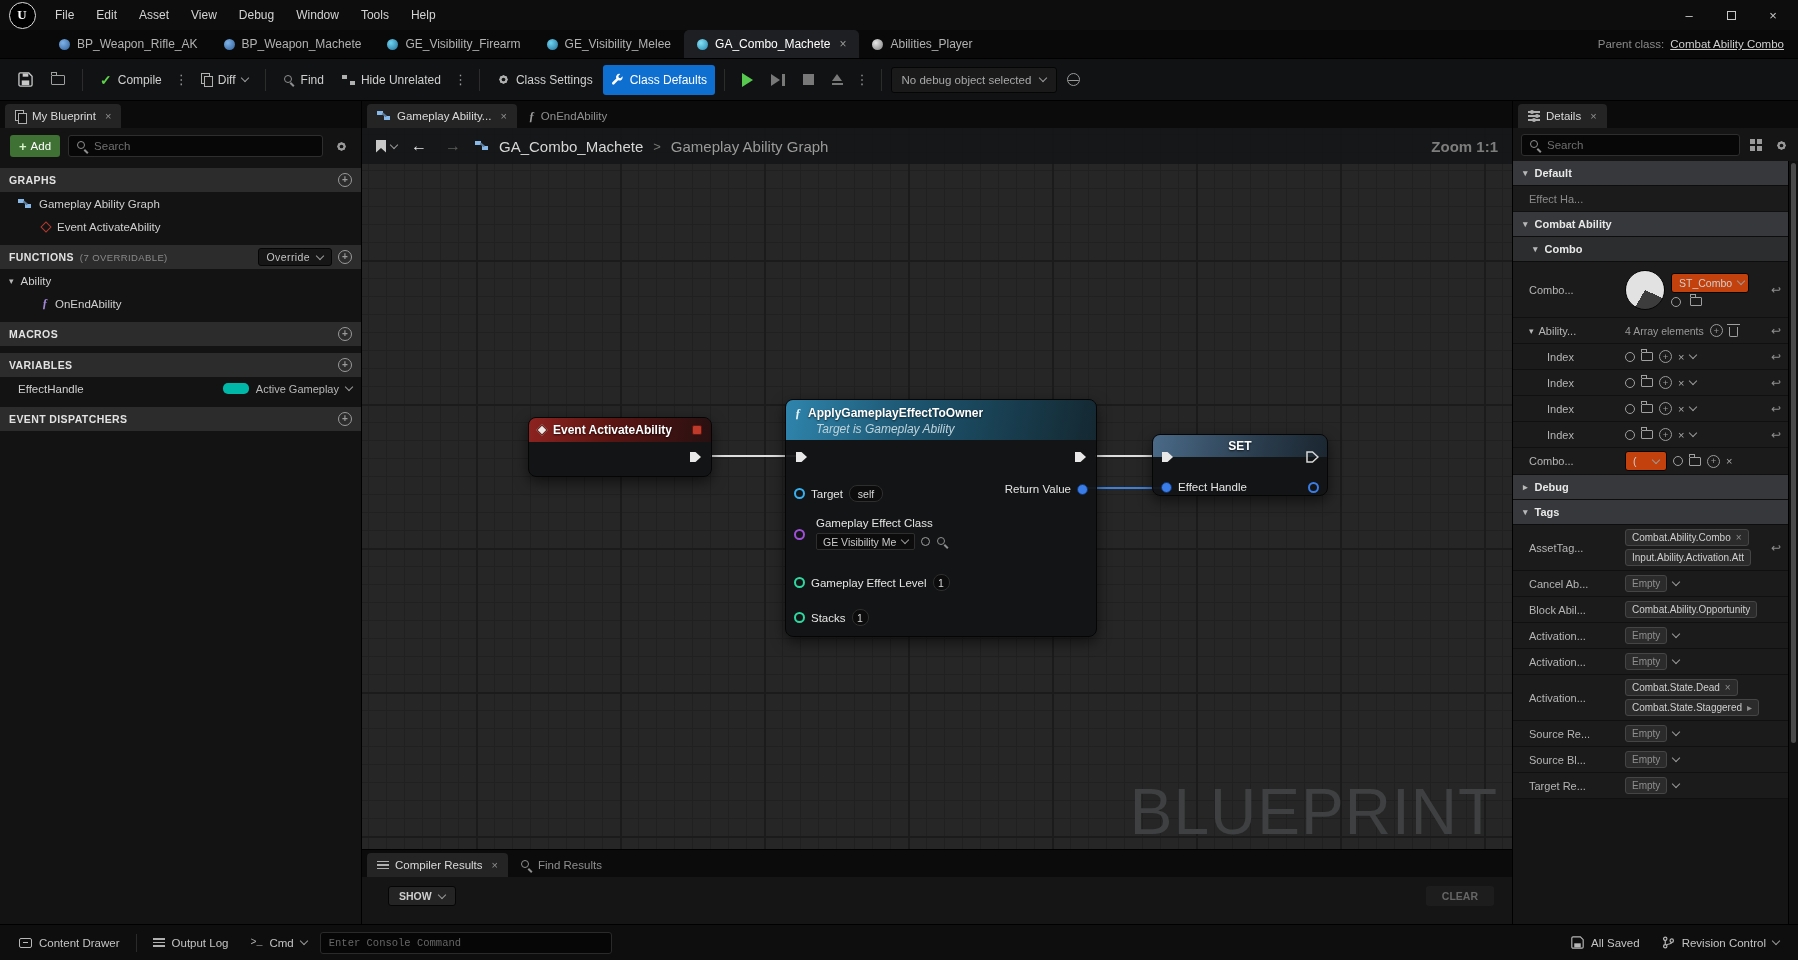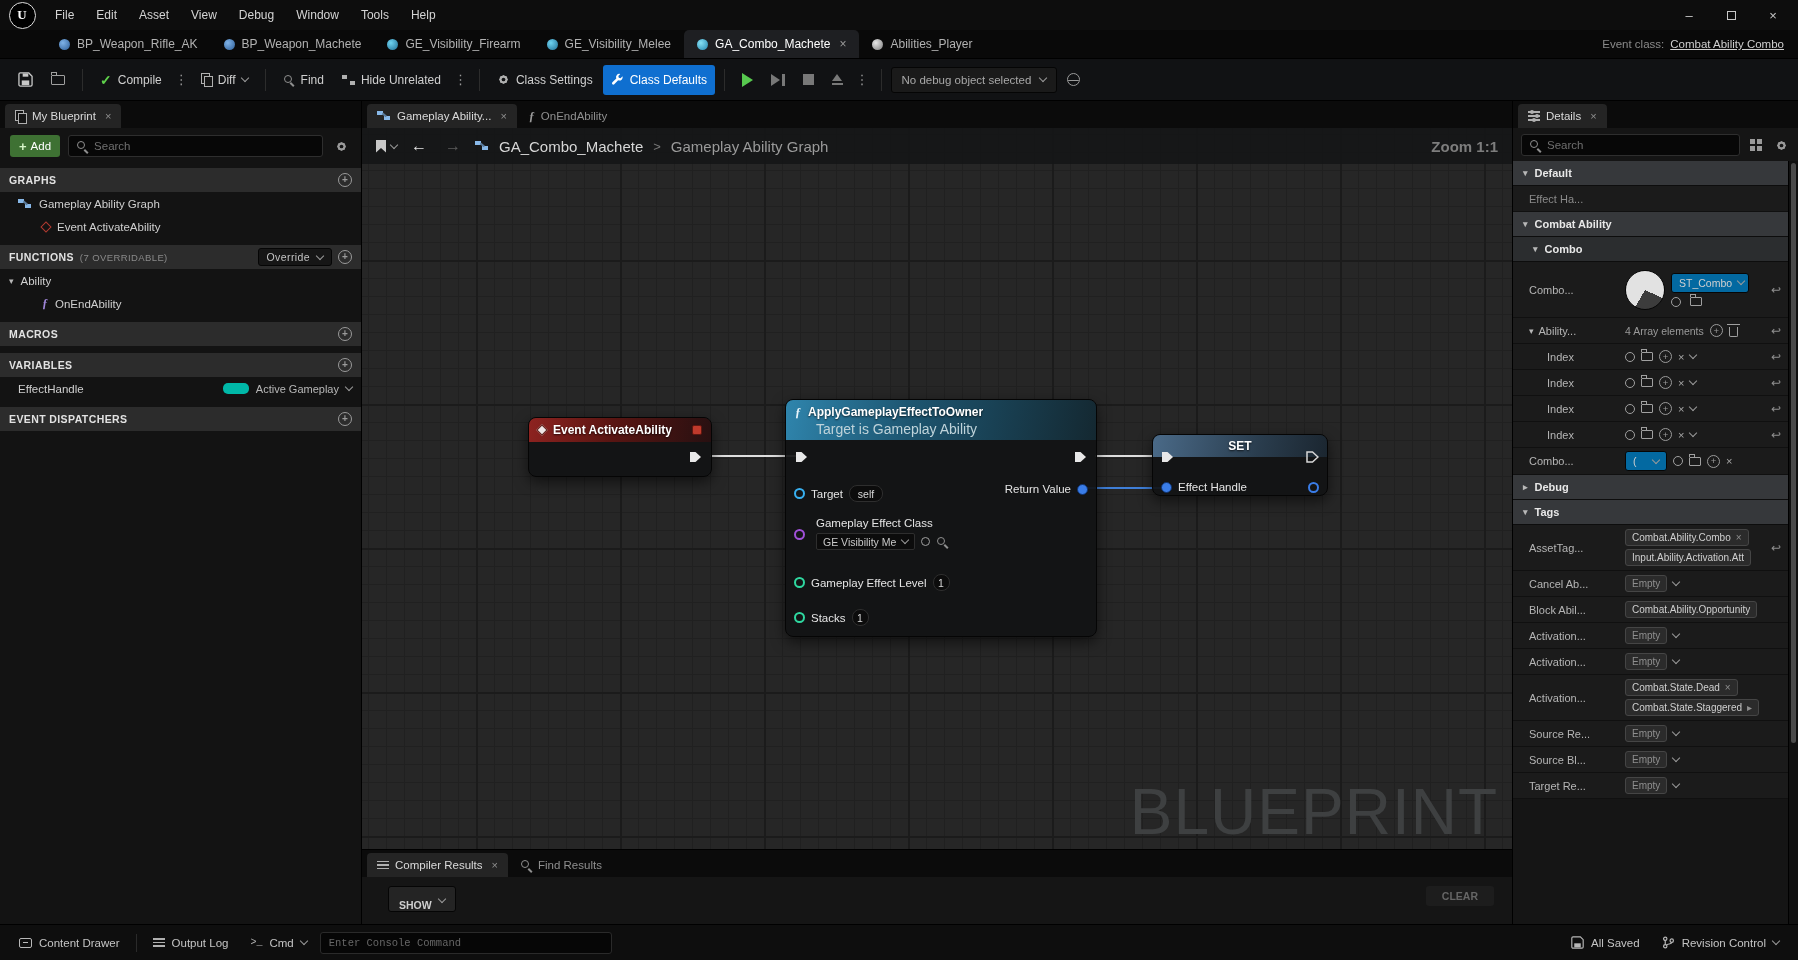--- a/index.html
+++ b/index.html
@@ -106,21 +106,21 @@
 .crumb-sep{font-size:13px;color:#787878}
 .crumb-cur{font-size:15px;color:#9a9a9a}
 .zoom{font-size:15px;color:#7d7d7d;font-weight:bold}
 .watermark{position:absolute;right:14px;bottom:0;font-size:64px;font-weight:normal;letter-spacing:1px;color:#3e4041;z-index:1}
 .node{position:absolute;border:1px solid #050505;border-radius:8px;background:rgba(18,19,20,.93);box-shadow:0 5px 14px rgba(0,0,0,.55);z-index:3}
 .nhead{display:flex;align-items:center;gap:7px;padding:0 9px;border-radius:7px 7px 0 0;height:24px}
 .nhead.red{background:linear-gradient(100deg,#8e2320 0%,#5a1512 45%,#271011 100%)}
 .nhead.fn{height:40px;flex-direction:column;align-items:stretch;justify-content:center;gap:2px;background:linear-gradient(100deg,#2f85ad 0%,#1d5570 40%,#142831 100%)}
 .nhead.set{background:linear-gradient(100deg,#4a6a88 0%,#2a3d4e 60%,#1b2630 100%);justify-content:center;height:22px}
 .nhead-line1{display:flex;align-items:center;gap:7px}
-.nhead-line2{font-size:14px;color:#bfd3da;padding-left:21px;line-height:1}
+.nhead-line2{font-size:12px;font-style:italic;color:#bfd3da;padding-left:21px;line-height:1}
 .ntitle{font-size:12px;font-weight:bold;color:#fff;text-shadow:0 1px 2px rgba(0,0,0,.7);white-space:nowrap}
 .redsq{width:10px;height:10px;background:#c03a2c;border:1px solid #601710;border-radius:2px;flex:none}
 .execpin{position:absolute}
 .prow{position:absolute;display:flex;align-items:center;gap:6px}
 .plabel{font-size:11.5px;color:#e4e4e4;white-space:nowrap}
 .pin{width:11px;height:11px;border-radius:50%;flex:none;display:inline-block}
 .pin.hollow{border:2px solid}
 .pin.object{border-color:#38b0f0}
 .pin.cls{border-color:#a050d8}
 .pin.int{border-color:#2fd8a0}
@@ -131,21 +131,21 @@
 .ndd{display:inline-flex;align-items:center;gap:6px;background:#0c0c0c;border:1px solid #2e2e2e;border-radius:2px;height:17px;padding:0 6px;font-size:10.5px;color:#c8c8c8;max-width:104px}
 .nddtext{overflow:hidden;white-space:nowrap;max-width:78px}
 .wire{position:absolute;height:2px;z-index:2;border-radius:1px}
 .wire.exec{background:#dedede}
 .wire.data{background:#3f7fd8}
 .circ{width:10px;height:10px;border:1.5px solid #a0a0a0;border-radius:50%;display:inline-block;flex:none}
 .circ.sm{width:9px;height:9px}
 
 .dock{flex:none;height:75px;display:flex;flex-direction:column;background:#0c4a6e;border-top:1px solid #000}
 .dockbody{flex:1;display:flex;align-items:flex-start;padding:9px 18px 0 26px;background:#151515}
-.showbtn{display:flex;gap:7px;background:#242424;border:1px solid #050505;border-radius:3px;height:20px;padding:12px 10px;font-size:10.5px;font-weight:bold;color:#d0d0d0}
+.showbtn{display:flex;align-items:center;gap:7px;background:#242424;border:1px solid #050505;border-radius:3px;height:20px;padding:0 10px;font-size:10.5px;font-weight:bold;color:#d0d0d0}
 .clearbtn{background:#1d1d1d;border-radius:3px;height:20px;padding:0 16px;display:flex;align-items:center;font-size:10.5px;font-weight:bold;color:#666}
 .loglines{display:flex;flex-direction:column;gap:2px;flex:none}
 .loglines i{width:12px;height:1.5px;background:#b0b0b0;display:block}
 
 .dsearch{display:flex;align-items:center;gap:7px;padding:6px 8px 5px;flex:none}
 .dicon{display:flex;align-items:center;justify-content:center;width:18px;flex:none}
 .grid4{width:12px;height:12px;display:grid;grid-template-columns:1fr 1fr;grid-template-rows:1fr 1fr;gap:1.5px}
 .grid4 i{background:#9a9a9a;display:block}
 .dbody{flex:1;position:relative;min-height:0;overflow:hidden}
 .drows{margin-right:10px}
@@ -156,21 +156,21 @@
 .drow{display:flex;align-items:center;min-height:26px;background:#1b1b1b;border-bottom:1px solid #101010}
 .drow.tall{min-height:56px}
 .drow.tall2{min-height:40px}
 .dlabel{width:110px;flex:none;padding-left:16px;font-size:11px;color:#b5b5b5;white-space:nowrap;overflow:hidden}
 .dlabel.dimlab{color:#8a8a8a}
 .dlabel.indexlab{padding-left:34px}
 .dlabel.caretlab{display:flex;align-items:center;gap:5px}
 .dval{flex:1;min-width:0;display:flex;align-items:center;gap:6px;padding:3px 0 3px 2px;overflow:hidden}
 .dval.chips{flex-direction:column;align-items:flex-start;gap:3px;padding:4px 0 4px 2px}
 .dreset{width:24px;flex:none;display:flex;justify-content:center;color:#8f8f8f;font-size:12px}
-.dd{display:inline-flex;align-items:center;justify-content:space-between;gap:6px;background:#0369a1;border:1px solid #060606;border-radius:3px;height:20px;padding:0 7px;font-size:10.5px;color:#cfcfcf;flex:none}
+.dd{display:inline-flex;align-items:center;justify-content:space-between;gap:6px;background:#c2410c;border:1px solid #060606;border-radius:3px;height:20px;padding:0 7px;font-size:10.5px;color:#cfcfcf;flex:none}
 .dd.w76{width:78px}
 .dd.w110{width:112px}
 .dd.w40{width:42px}
 .thumb{width:40px;height:40px;border-radius:50%;flex:none;background:conic-gradient(from 210deg,#e2e2e2 0 265deg,#3c3c3c 265deg 360deg);border:1px solid #060606;display:inline-block}
 .vcol{display:flex;flex-direction:column;gap:4px;min-width:0}
 .hrow{display:flex;align-items:center;gap:9px}
 .chip{display:inline-flex;align-items:center;gap:5px;background:#2b2b2b;border:1px solid #454545;border-radius:3px;height:17px;padding:0 6px;font-size:10px;color:#cfcfcf;white-space:nowrap;flex:none;max-width:none}
 .chip .x{color:#8f8f8f}
 .chip.empty span{color:#8f8f8f}
 .dimtext{color:#9a9a9a;font-size:10.5px;white-space:nowrap}
@@ -242,21 +242,21 @@
     <div class="atab active">
         <span class="aticon ga"></span>
         <span>GA_Combo_Machete</span>
         <span class="x">×</span>
       </div>
     <div class="atab">
         <span class="aticon ab"></span>
         <span>Abilities_Player</span>
       </div>
     <div class="parentclass">
-      <span class="pclabel">Event class:</span>
+      <span class="pclabel">Parent class:</span>
       <span class="pclink">Combat Ability Combo</span>
     </div>
   </div>
 
   <div class="toolbar">
     <div class="tbtn">
       <svg width="15" height="15" viewBox="0 0 16 16">
           <path d="M1 2.5A1.5 1.5 0 0 1 2.5 1h9L15 4.5v9a1.5 1.5 0 0 1-1.5 1.5h-11A1.5 1.5 0 0 1 1 13.5z" fill="none" stroke="#c8c8c8" stroke-width="1.4"></path>
           <rect x="4" y="9" width="8" height="5" fill="#c8c8c8"></rect>
           <rect x="5" y="1.5" width="6" height="3.5" fill="#c8c8c8"></rect>

